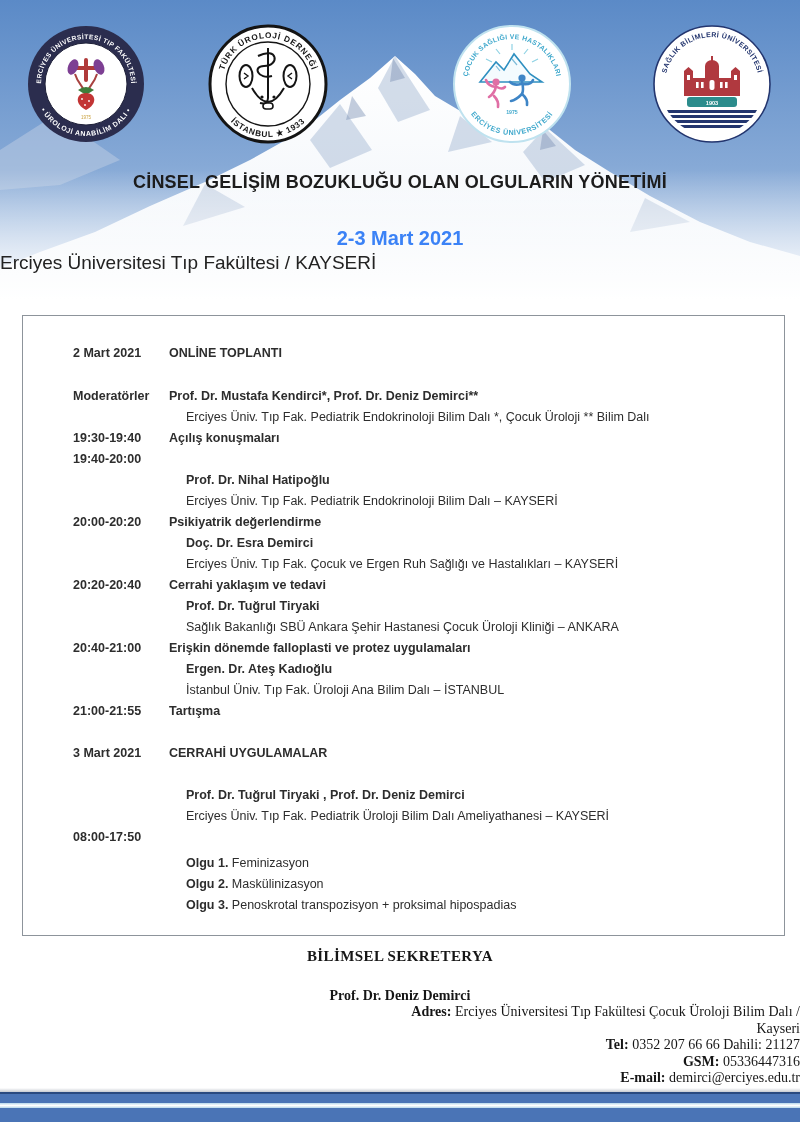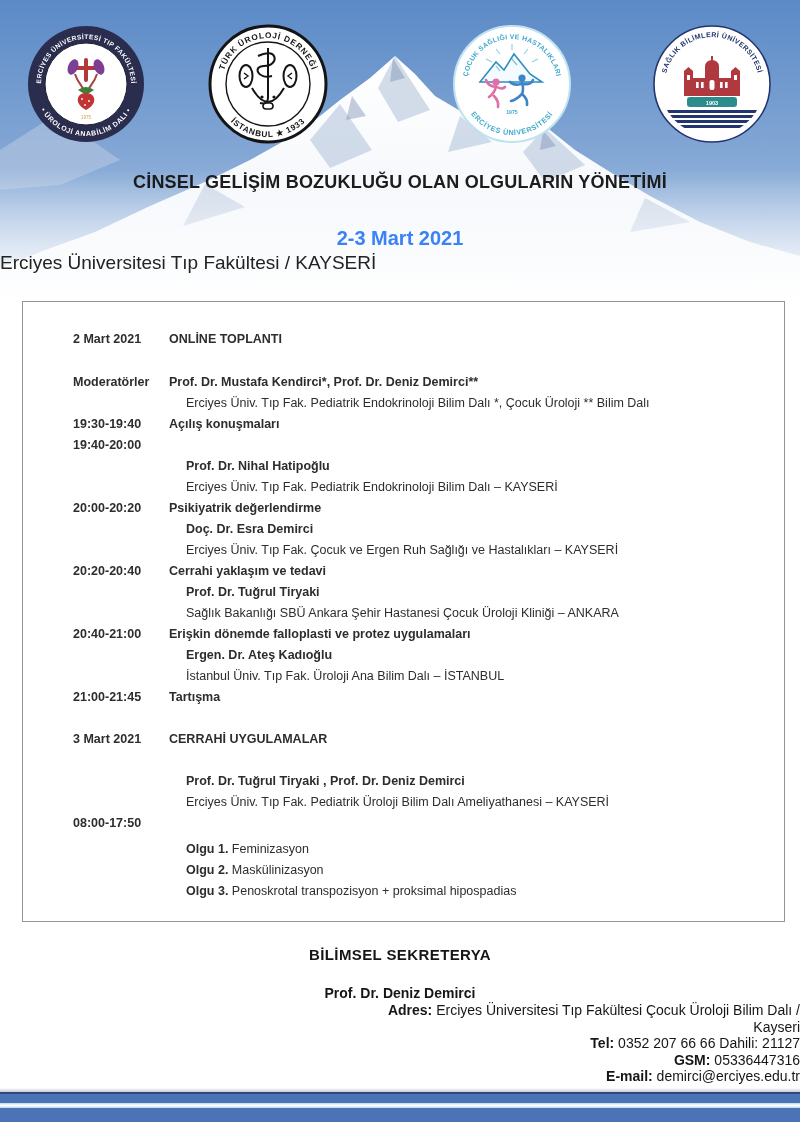--- a/index.html
+++ b/index.html
@@ -12,31 +12,31 @@
   .logo{position:absolute;top:24px;width:120px;height:120px;}
   .logo1{left:26px}.logo2{left:208px}.logo3{left:452px}.logo4{left:652px}
   .hero-title{position:absolute;top:172px;width:100%;text-align:center;
       font-size:18px;font-weight:bold;color:#1c1c1c;letter-spacing:.2px;}
   .hero-date{position:absolute;top:227px;width:100%;text-align:center;
       font-size:20px;font-weight:bold;color:#3b82f6;}
   .hero-venue{position:absolute;top:252px;width:100%;text-align:left;
       font-size:19px;color:#222;}
 
   
-  .program-box{margin:1px 0 0 22px;width:763px;height:621px;border:1px solid #8d949b;
+  .program-box{margin:15px 0 0 22px;width:763px;height:621px;border:1px solid #8d949b;
       box-sizing:border-box;padding:27px 18px 0 50px;background:#fff;}
   .prow{display:flex;line-height:21px;font-size:12.5px;color:#2d2d2d;}
   .ptime{width:96px;flex:none;font-weight:bold;}
   .pcontent{flex:1;}
   .pcontent.indent{padding-left:17px;}
   .pcontent.b{font-weight:bold;}
   .bp{font-weight:bold;}
 
   
-  .footer{margin-top:24px;text-align:center;font-family:Liberation Sans, sans-serif;color:#161616;}
+  .footer{margin-top:12px;text-align:center;font-family:Liberation Serif, serif;color:#161616;}
   .f-head{font-size:15px;font-weight:bold;letter-spacing:.4px;margin:0 0 22px 0;}
   .f-name{font-size:14px;font-weight:bold;line-height:17px;}
   .fline{font-size:14px;line-height:16.5px;text-align:right;}
   .fline .lbl{font-weight:bold;}
 
   
   .bars{position:absolute;left:0;bottom:0;width:800px;}
   .bar-gray{height:4px;background:linear-gradient(#ffffff,#c7cbd1);}
   .bar-navy{height:2px;background:#2a4a80;}
   .bar-b1{height:9px;background:#4a74b6;}
@@ -280,21 +280,21 @@
         </div>
         <div class="prow">
           <div class="ptime"></div>
           <div class="pcontent indent b">Ergen. Dr. Ateş Kadıoğlu</div>
         </div>
         <div class="prow">
           <div class="ptime"></div>
           <div class="pcontent indent">İstanbul Üniv. Tıp Fak. Üroloji Ana Bilim Dalı – İSTANBUL</div>
         </div>
         <div class="prow">
-          <div class="ptime">21:00-21:45</div>
+          <div class="ptime">21:00-21:55</div>
           <div class="pcontent b">Tartışma</div>
         </div>
         <div class="spacer" style="height: 21px;"></div>
         <div class="prow">
           <div class="ptime">3 Mart 2021</div>
           <div class="pcontent b">CERRAHİ UYGULAMALAR</div>
         </div>
         <div class="spacer" style="height: 21px;"></div>
         <div class="prow">
           <div class="ptime"></div>

